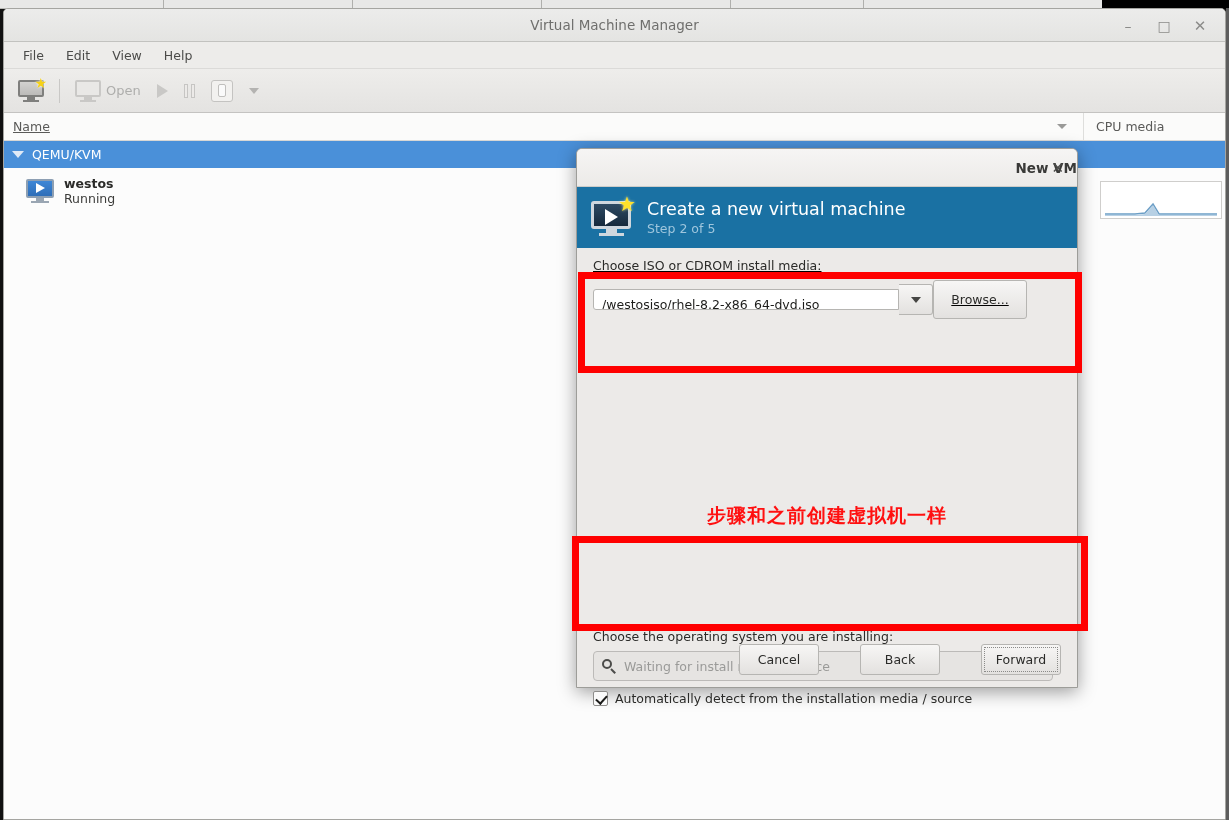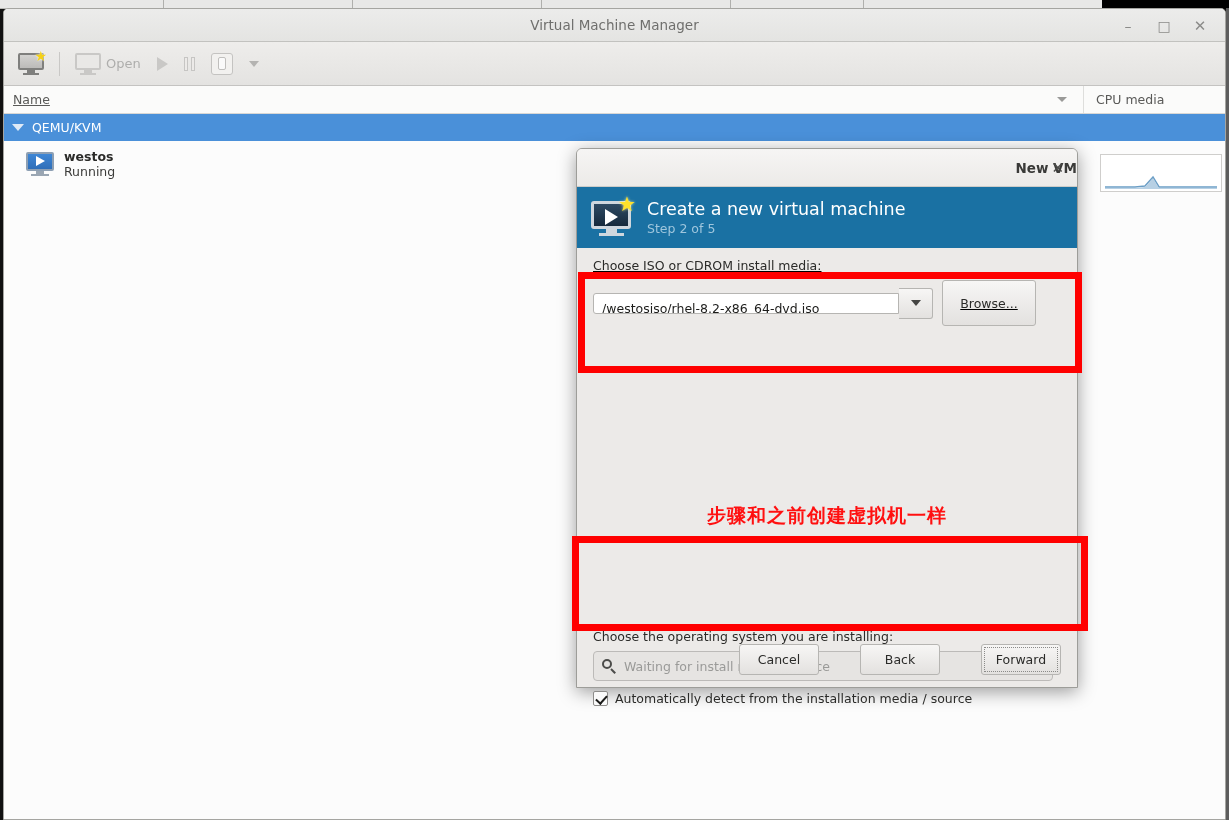--- a/index.html
+++ b/index.html
@@ -125,21 +125,21 @@
   .flabel { font-size: 12.5px; color: #2b2b29; }
   .iso-row { display: flex; align-items: center; margin-top: 7px; }
   .iso-input { width: 306px; height: 21px; background: #fff; border: 1px solid #b6b5b2;
     border-radius: 3px 0 0 3px; font-size: 12.5px; color: #1c1c1a; padding: 0 8px; line-height: 29px;
     overflow: hidden; white-space: nowrap; }
   .iso-arrow { width: 34px; height: 31px; background: linear-gradient(#f7f6f5,#e3e1df);
     border: 1px solid #b6b5b2; border-left: none; border-radius: 0 3px 3px 0;
     display: flex; align-items: center; justify-content: center; }
   .iso-arrow .c { width: 0; height: 0; border-left: 5px solid transparent; border-right: 5px solid transparent;
     border-top: 6px solid #454543; }
-  .browse-btn { margin-left: 9px; width: 94px; height: 46px; background: linear-gradient(#f7f6f5,#e3e1df);
+  .browse-btn { width: 94px; height: 39px; background: linear-gradient(#f7f6f5,#e3e1df);
     border: 1px solid #b6b5b2; border-radius: 3px; font-size: 12.5px; color: #2b2b29;
     display: flex; align-items: center; justify-content: center; }
 
   .cn-note { position: absolute; left: 0; right: 0; top: 255px; text-align: center;
     font-size: 19px; color: #ff1010; font-weight: bold; letter-spacing: 1px; }
 
   .os-label { font-size: 12.5px; color: #2b2b29; }
   .os-search { position: relative; margin-top: 7px; height: 30px; background: #e6e4e2;
     border: 1px solid #bcbab8; border-radius: 4px; display: flex; align-items: center; padding: 0 8px; }
   .os-search .mag { width: 15px; height: 15px; position: relative; margin-right: 7px; }
@@ -192,20 +192,26 @@
 
   <div class="vmm-window">
 
     <div class="titlebar">
       <div class="title">Virtual Machine Manager</div>
       <div class="wctl min">–</div>
       <div class="wctl max">□</div>
       <div class="wctl close">✕</div>
     </div>
 
+    <div class="menubar">
+      <div class="mi">File</div>
+      <div class="mi">Edit</div>
+      <div class="mi">View</div>
+      <div class="mi">Help</div>
+    </div>
 
     <div class="toolbar">
       <div class="tb-btn">
         <div class="mon active">
           <div class="scr"></div>
             <div class="stand"></div>
             <div class="base"></div>
           <div class="star">★</div>
         </div>
       </div>

